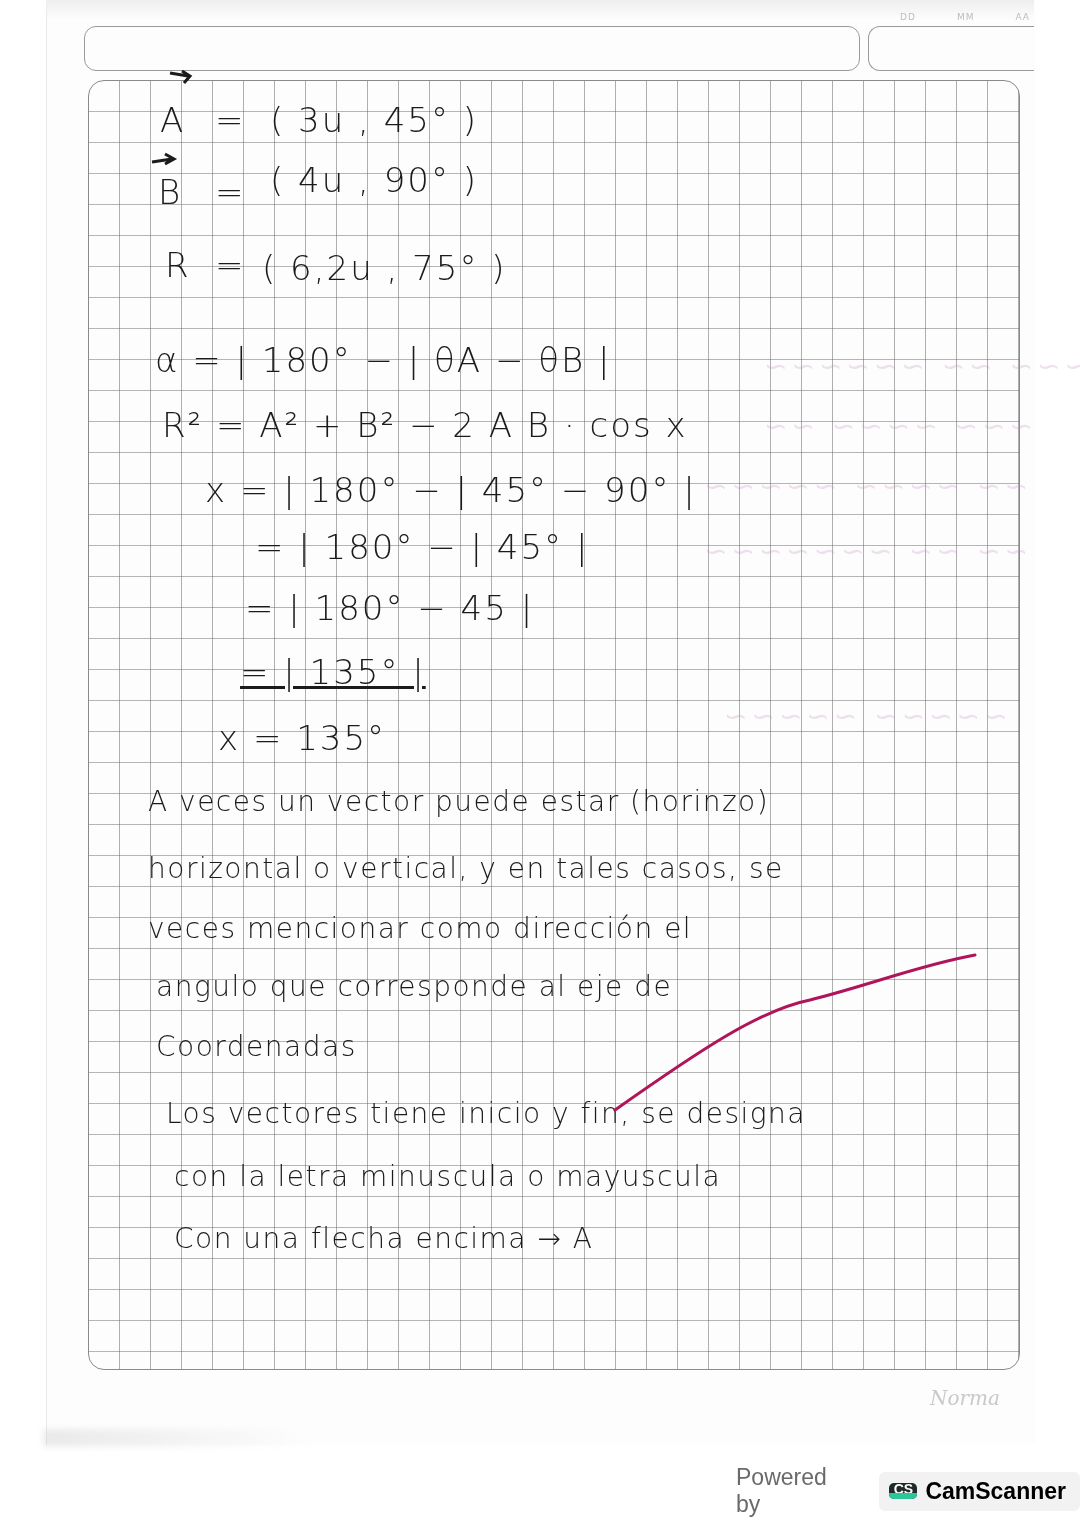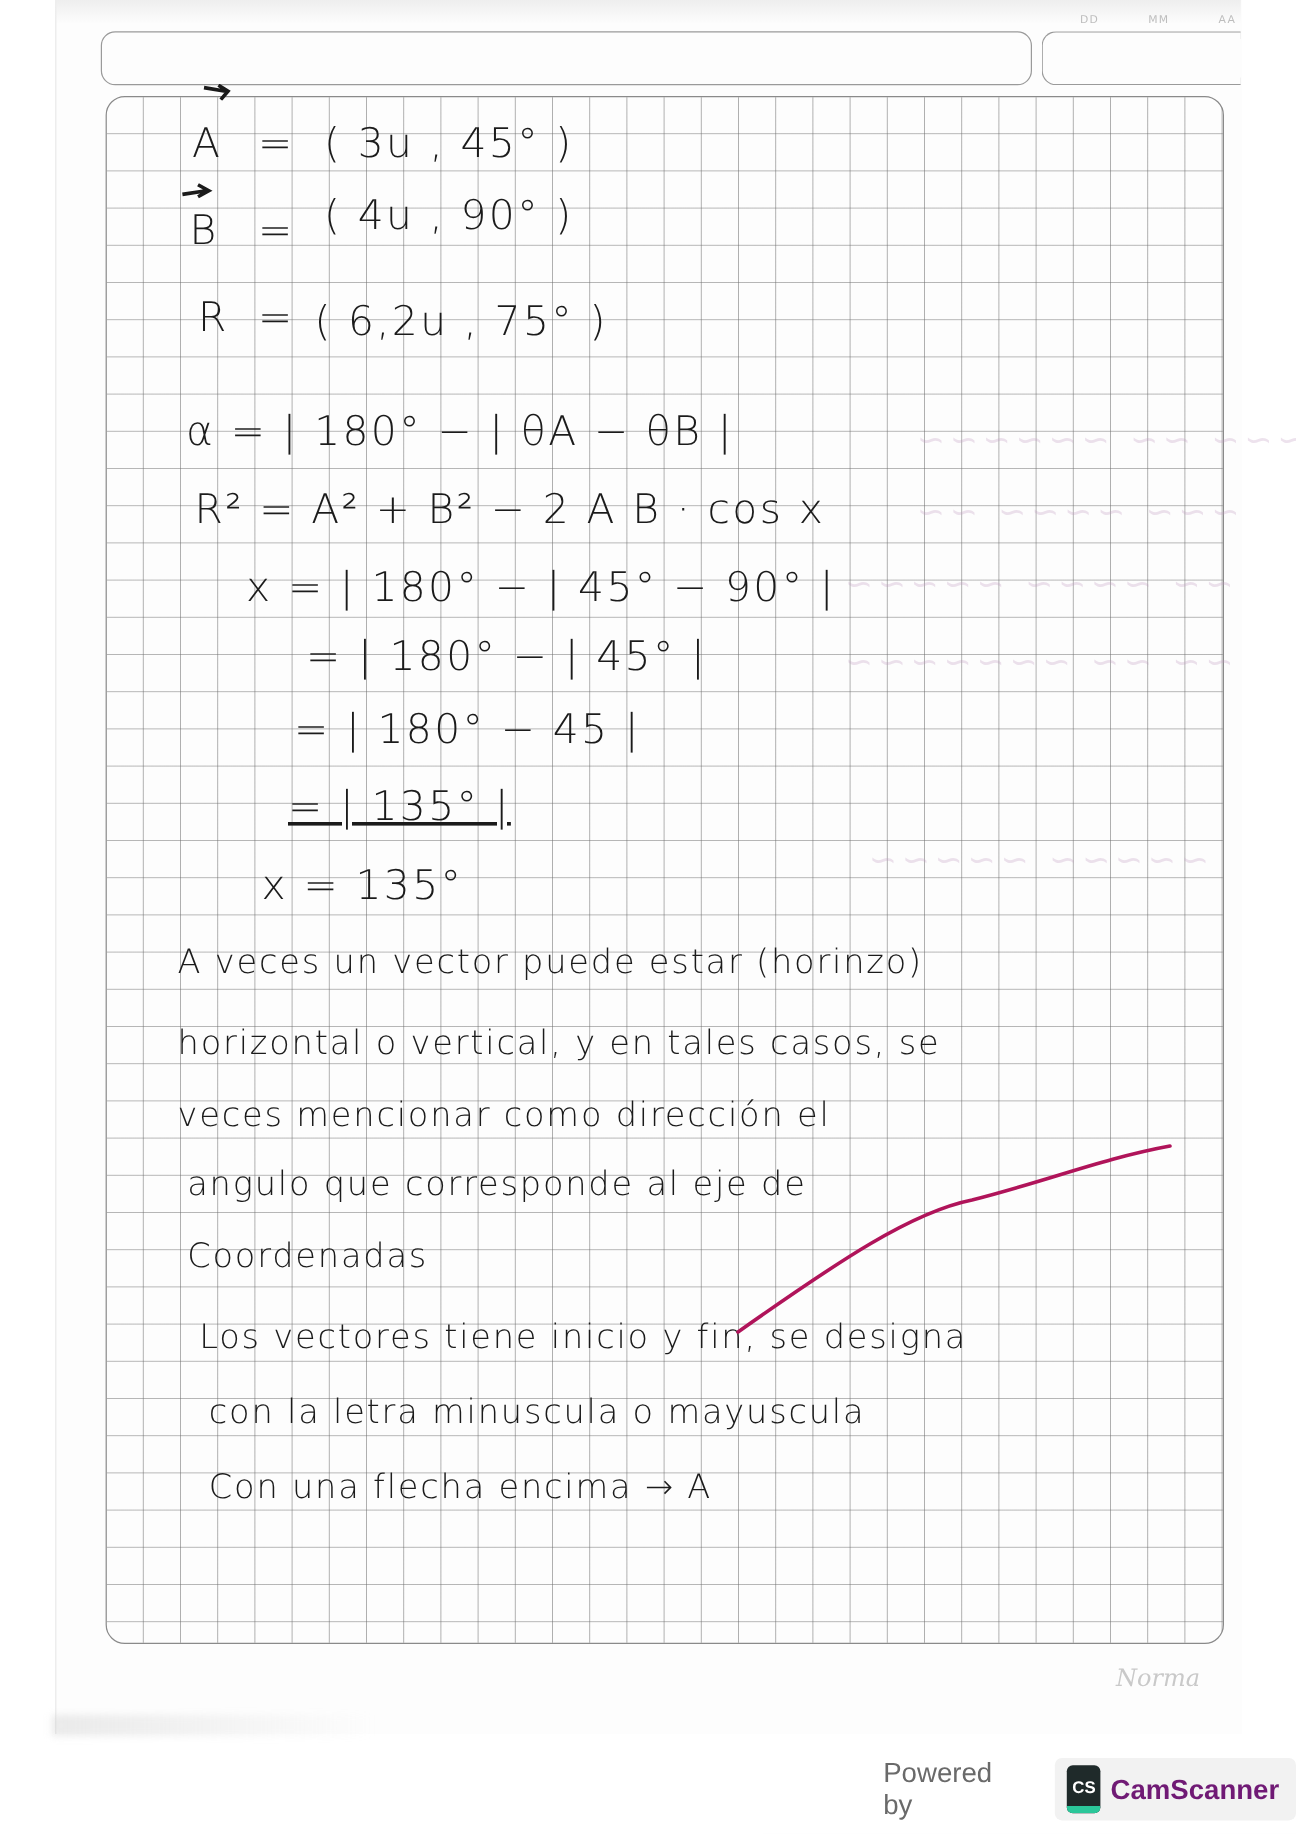--- a/index.html
+++ b/index.html
@@ -63,29 +63,29 @@
     }
     .footer {
       position: absolute; left: 736px; top: 1464px; display: flex; align-items: center; gap: 22px;
     }
     .powered { font-family: "Liberation Sans", sans-serif; font-size: 23px; color: #6a6a6a; }
     .cs-badge {
       display: flex; align-items: center; gap: 8px;
       background: #f2f2f2; border-radius: 6px; padding: 6px 14px 6px 10px;
     }
     .cs-logo {
-      width: 28px; height: 40px; border-radius: 5px; background: #1f2a2a;
+      width: 28px; height: 16px; border-radius: 5px; background: #1f2a2a;
       position: relative; overflow: hidden; color: #fff;
       font-family: "Liberation Sans", sans-serif; font-weight: bold; font-size: 14px;
       display: flex; align-items: center; justify-content: center; box-sizing: border-box; padding-bottom: 5px;
     }
     .cs-logo::after {
       content: ""; position: absolute; left: 0; bottom: 0; width: 100%; height: 6px; background: #2bc79a;
     }
-    .cs-name { font-family: "Liberation Sans", sans-serif; font-size: 23px; color: #701a75; font-weight: bold; }
+    .cs-name { font-family: "Liberation Sans", sans-serif; font-size: 23px; color: #000000; font-weight: bold; }
   </style>
 </head>
 <body>
 
 <div class="page"></div>
 <div class="top-fold"></div>
 
 <div class="header-box header-title"></div>
 <div class="header-box header-date"></div>
 <div class="date-labels">

